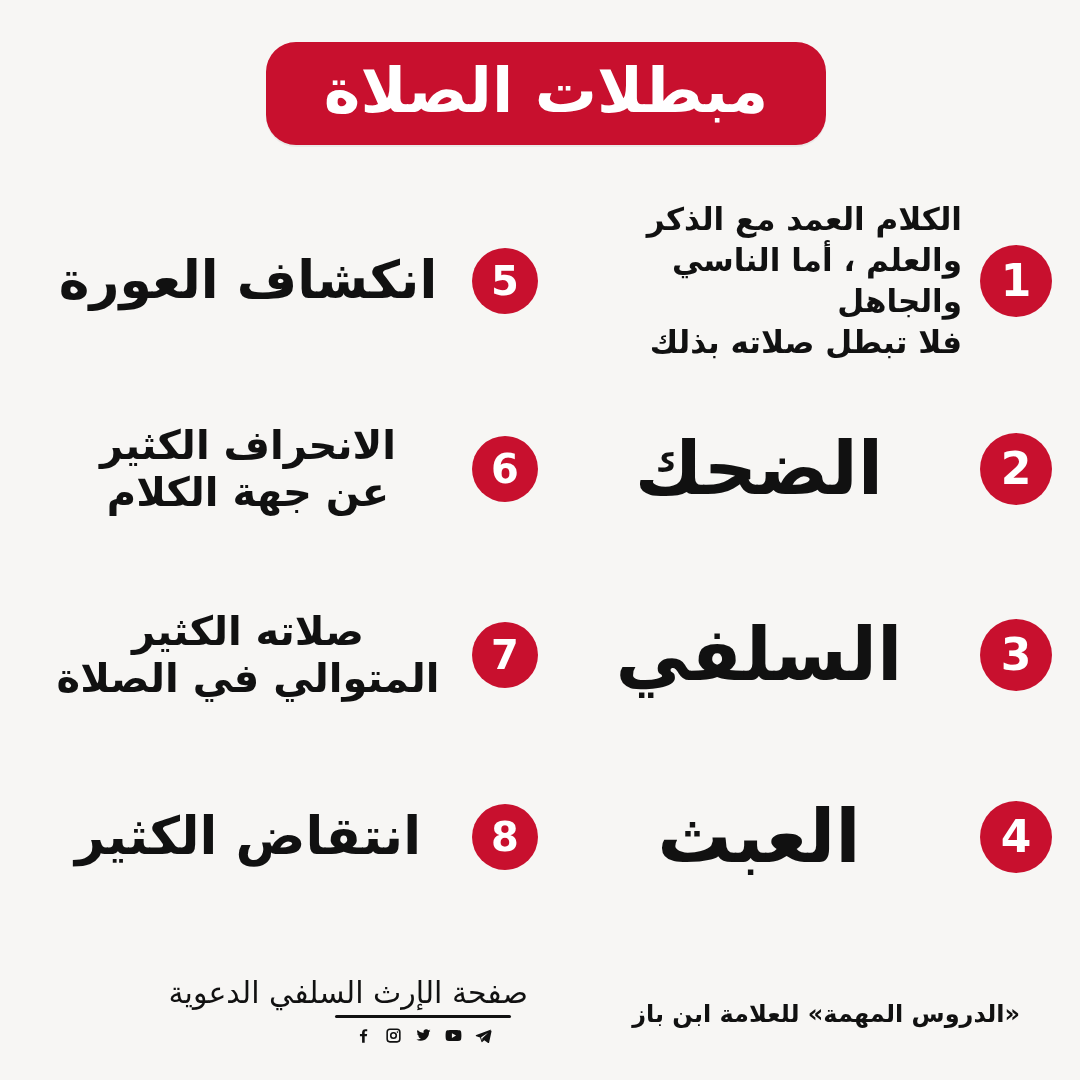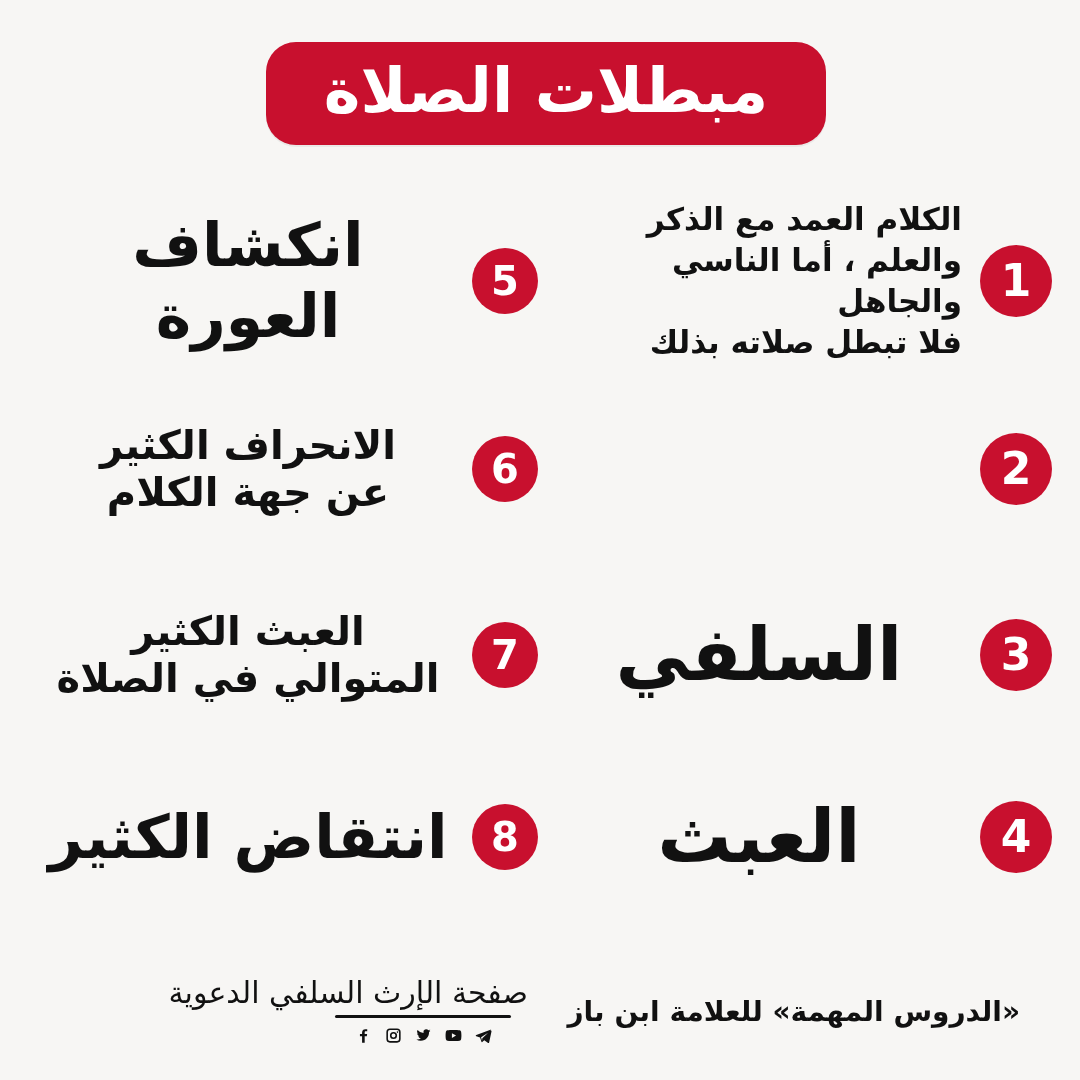--- a/index.html
+++ b/index.html
@@ -105,37 +105,37 @@
   .label {
     flex: 1 1 auto;
     color: #111111;
     font-weight: bold;
     text-align: center;
     line-height: 1.18;
     padding: 0 14px;
     white-space: pre-line;
   }
   .big { font-size: 74px; }
-  .med { font-size: 60px; }
+  .med { font-size: 52px; }
   .sm  { font-size: 40px; }
   .xs  { font-size: 31px; line-height: 1.32; text-align: right; padding-right: 18px;}
 
   
   .footer {
     position: absolute;
     bottom: 26px;
     left: 0;
     right: 0;
     height: 120px;
   }
   .footer-source {
     position: absolute;
     right: 60px;
     bottom: 26px;
-    font-size: 28px;
+    font-size: 24px;
     font-weight: bold;
     color: #111111;
     direction: rtl;
   }
   .logo-block {
     position: absolute;
     left: 318px;
     bottom: 8px;
     width: 210px;
     text-align: center;
@@ -186,20 +186,21 @@
 
       <div class="item band-1">
         <div class="num">1</div>
         <div class="label xs">الكلام العمد مع الذكر
 والعلم ، أما الناسي والجاهل
 فلا تبطل صلاته بذلك</div>
       </div>
 
       <div class="item band-2">
         <div class="num">2</div>
+        <div class="label big">الضحك</div>
       </div>
 
       <div class="item band-3">
         <div class="num">3</div>
         <div class="label big">السلفي</div>
       </div>
 
       <div class="item band-4">
         <div class="num">4</div>
         <div class="label big">العبث</div>
@@ -215,21 +216,21 @@
       </div>
 
       <div class="item band-2">
         <div class="num num-sm">6</div>
         <div class="label sm">الانحراف الكثير
 عن جهة الكلام</div>
       </div>
 
       <div class="item band-3">
         <div class="num num-sm">7</div>
-        <div class="label sm">العبث الكثير
+        <div class="label sm">صلاته الكثير
 المتوالي في الصلاة</div>
       </div>
 
       <div class="item band-4">
         <div class="num num-sm">8</div>
         <div class="label med">انتقاض الكثير</div>
       </div>
 
     </div>
 

